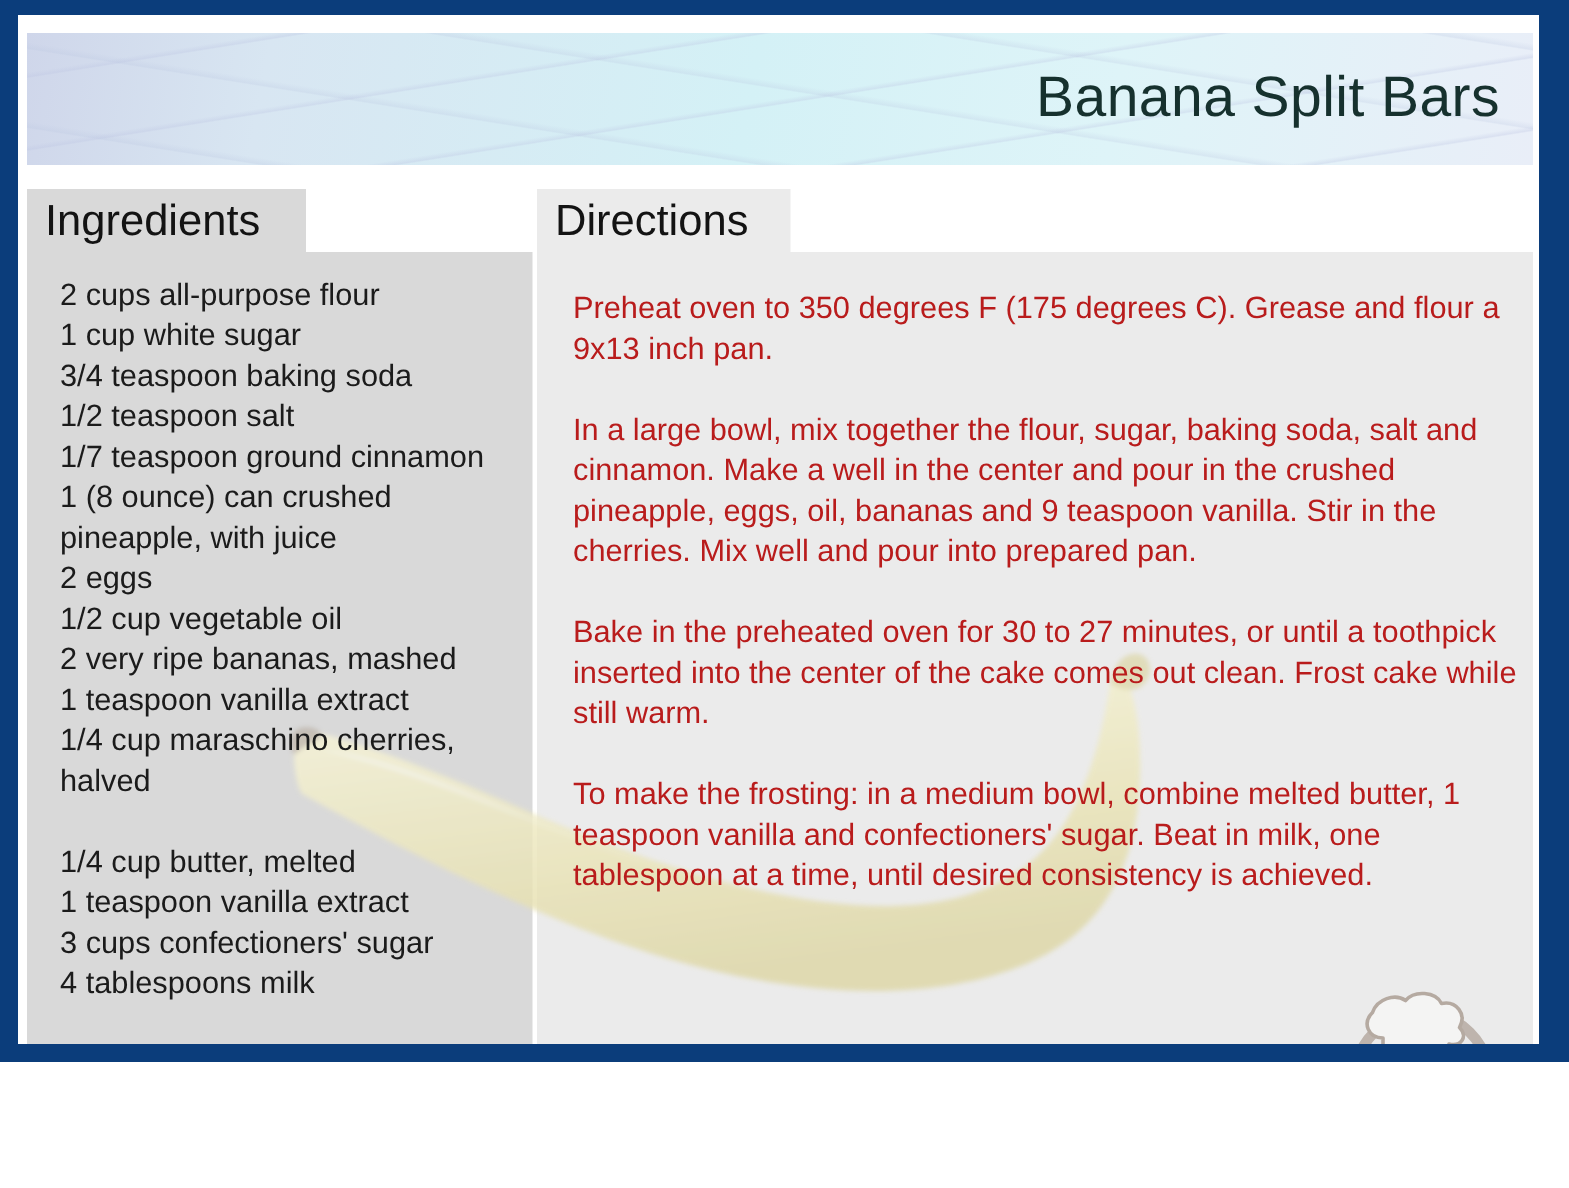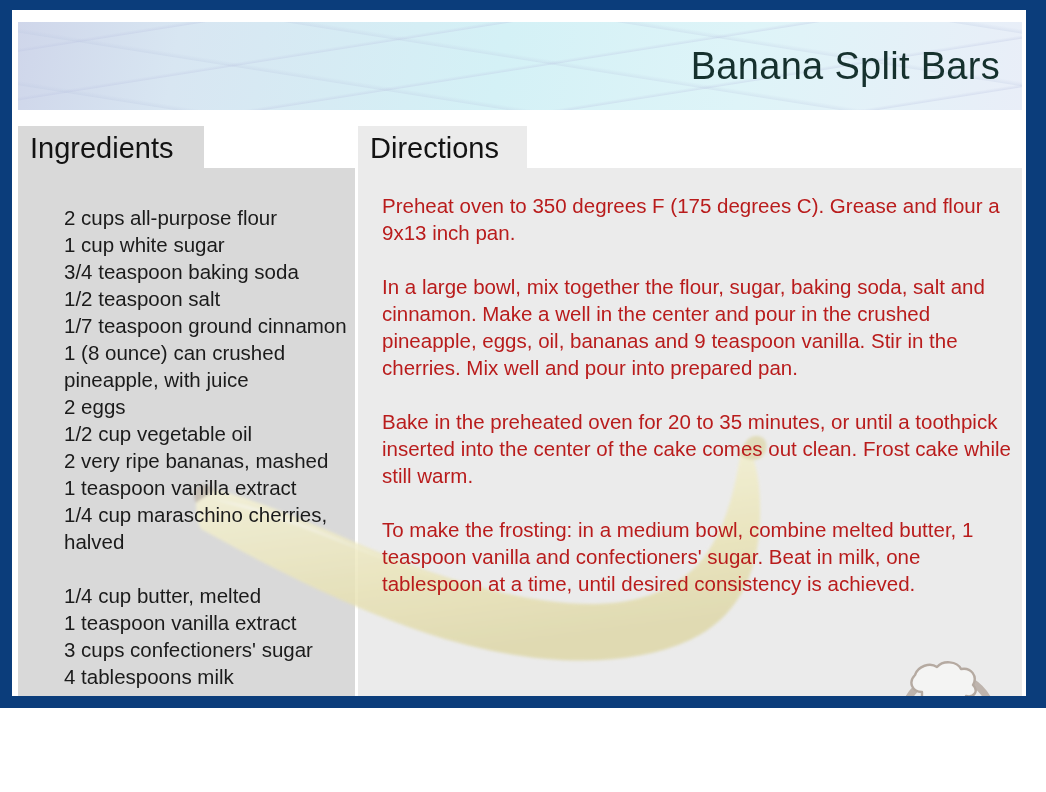--- a/index.html
+++ b/index.html
@@ -126,26 +126,25 @@
     pointer-events: none;
   }
 
   
   .content {
     position: absolute;
     z-index: 10;
   }
   #ingredients-list {
     left: 40px;
-    top: 204px;
+    top: 183px;
     width: 306px;
     font-size: 20.5px;
     line-height: 27px;
     color: #1b1b1b;
-    margin-left: 24px;
   }
   #ingredients-list .group + .group { margin-top: 27px; }
   #ingredients-list .line { white-space: normal; }
 
   #directions-body {
     left: 382px;
     top: 192px;
     width: 635px;
     font-size: 20.5px;
     line-height: 27px;
@@ -254,21 +253,21 @@
       <div class="line">1/4 cup butter, melted</div>
       <div class="line">1 teaspoon vanilla extract</div>
       <div class="line">3 cups confectioners' sugar</div>
       <div class="line">4 tablespoons milk</div>
     </div>
   </div>
 
   <div class="content" id="directions-body">
     <p>Preheat oven to 350 degrees F (175 degrees C). Grease and flour a 9x13 inch pan.</p>
     <p>In a large bowl, mix together the flour, sugar, baking soda, salt and cinnamon. Make a well in the center and pour in the crushed pineapple, eggs, oil, bananas and 9 teaspoon vanilla. Stir in the cherries. Mix well and pour into prepared pan.</p>
-    <p>Bake in the preheated oven for 20 to 35 minutes, or until a toothpick inserted into the center of the cake comes out clean. Frost cake while still warm.</p>
+    <p>Bake in the preheated oven for 30 to 27 minutes, or until a toothpick inserted into the center of the cake comes out clean. Frost cake while still warm.</p>
     <p>To make the frosting: in a medium bowl, combine melted butter, 1 teaspoon vanilla and confectioners' sugar. Beat in milk, one tablespoon at a time, until desired consistency is achieved.</p>
   </div>
 
   <svg id="chef-logo" viewBox="0 0 120 116" xmlns="http://www.w3.org/2000/svg">
     <g fill="none" stroke="#8a7566" stroke-width="3.2" stroke-linecap="round" stroke-linejoin="round">
 
       <circle cx="58" cy="62" r="45" stroke-width="7" opacity="0.85"></circle>
     </g>
     <g fill="#fdfcfa" stroke="#8a7566" stroke-width="2.4" stroke-linejoin="round" stroke-linecap="round">
 

